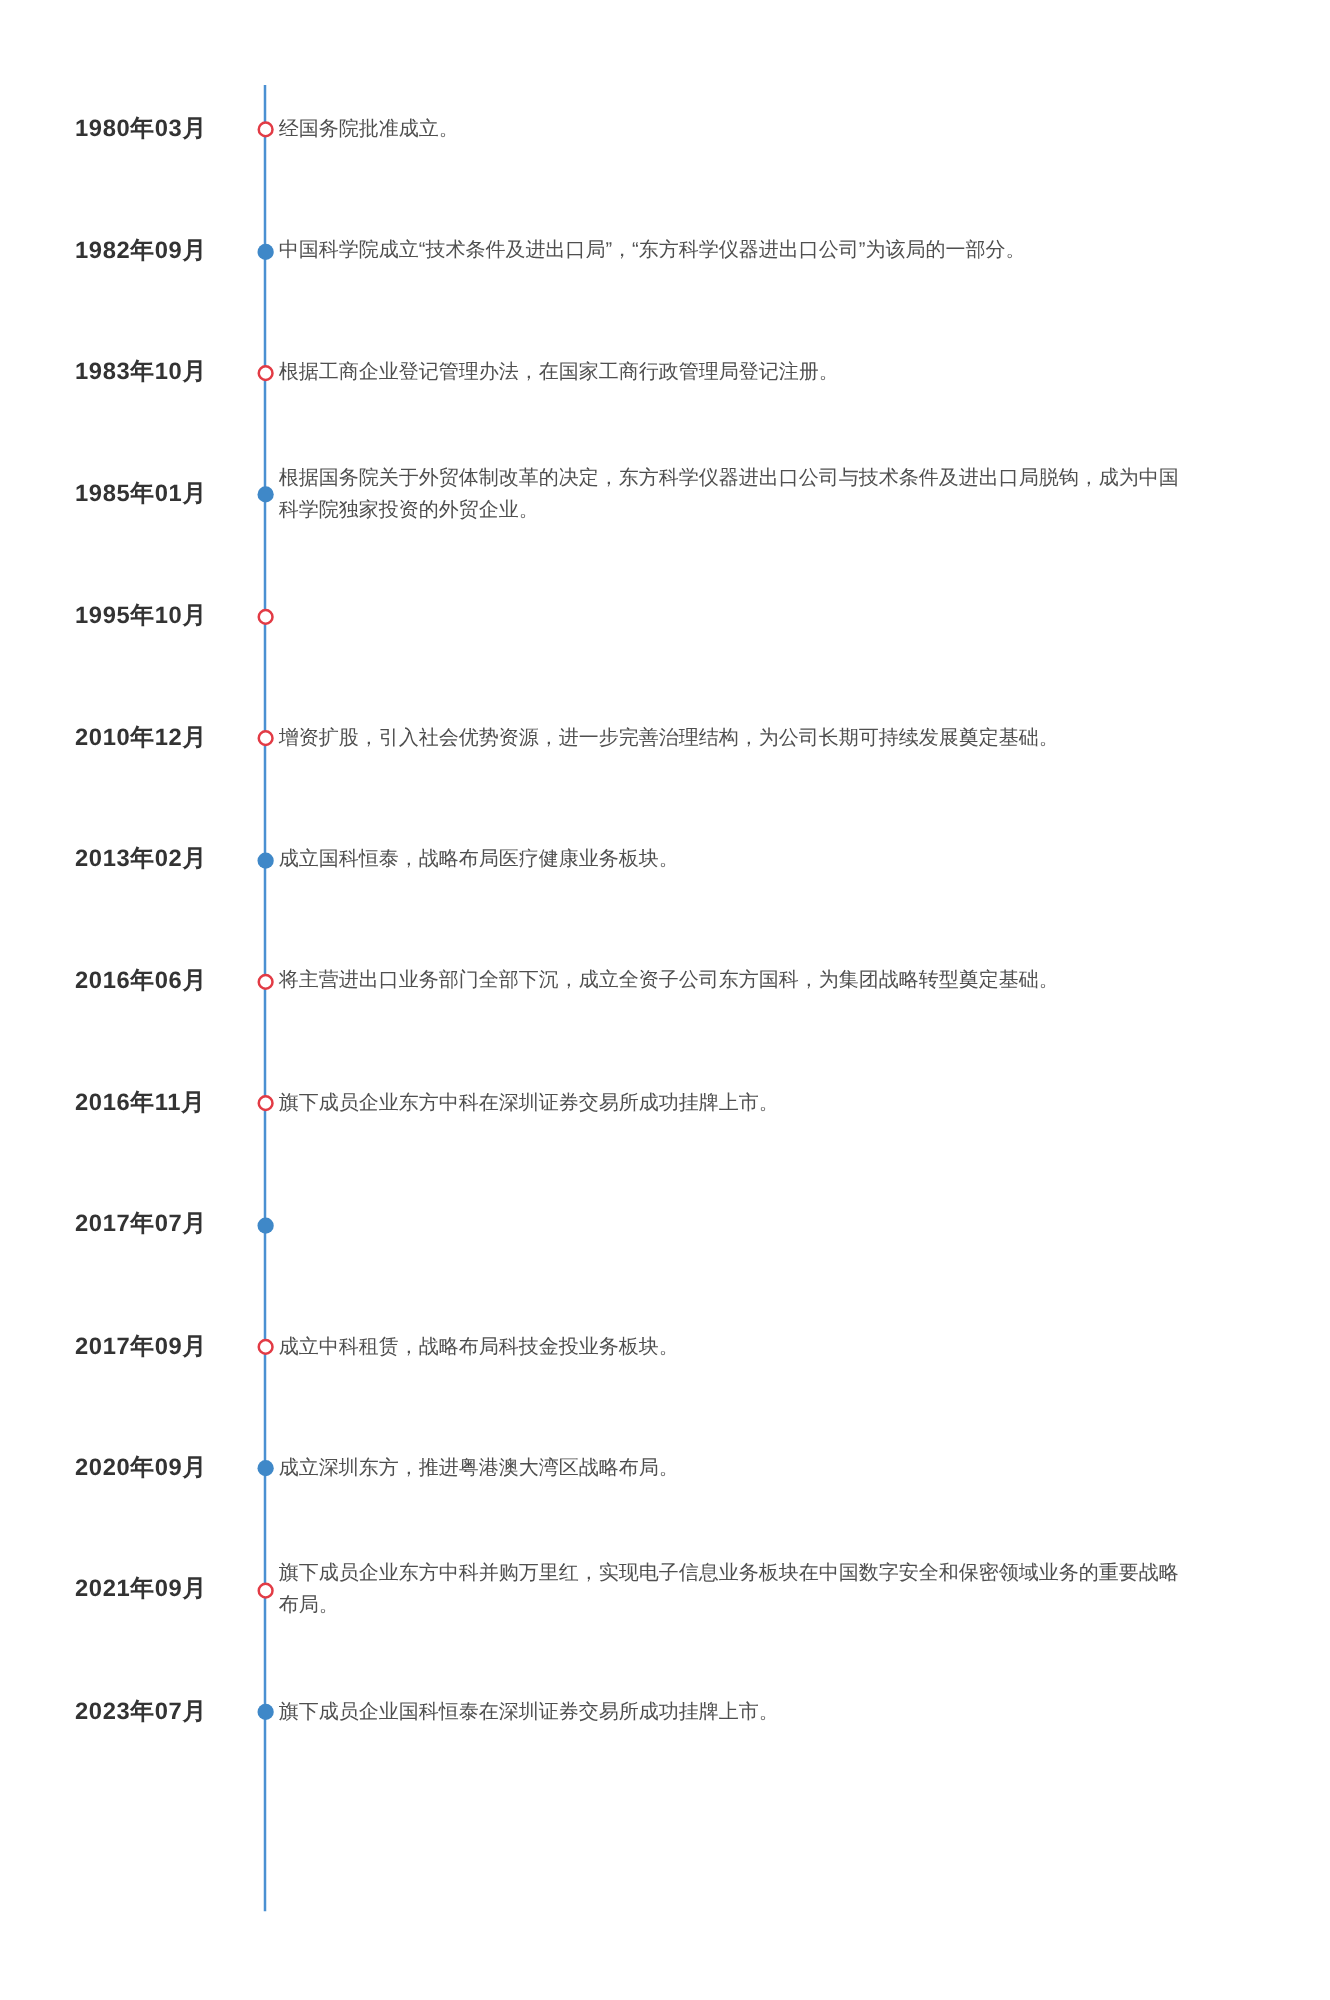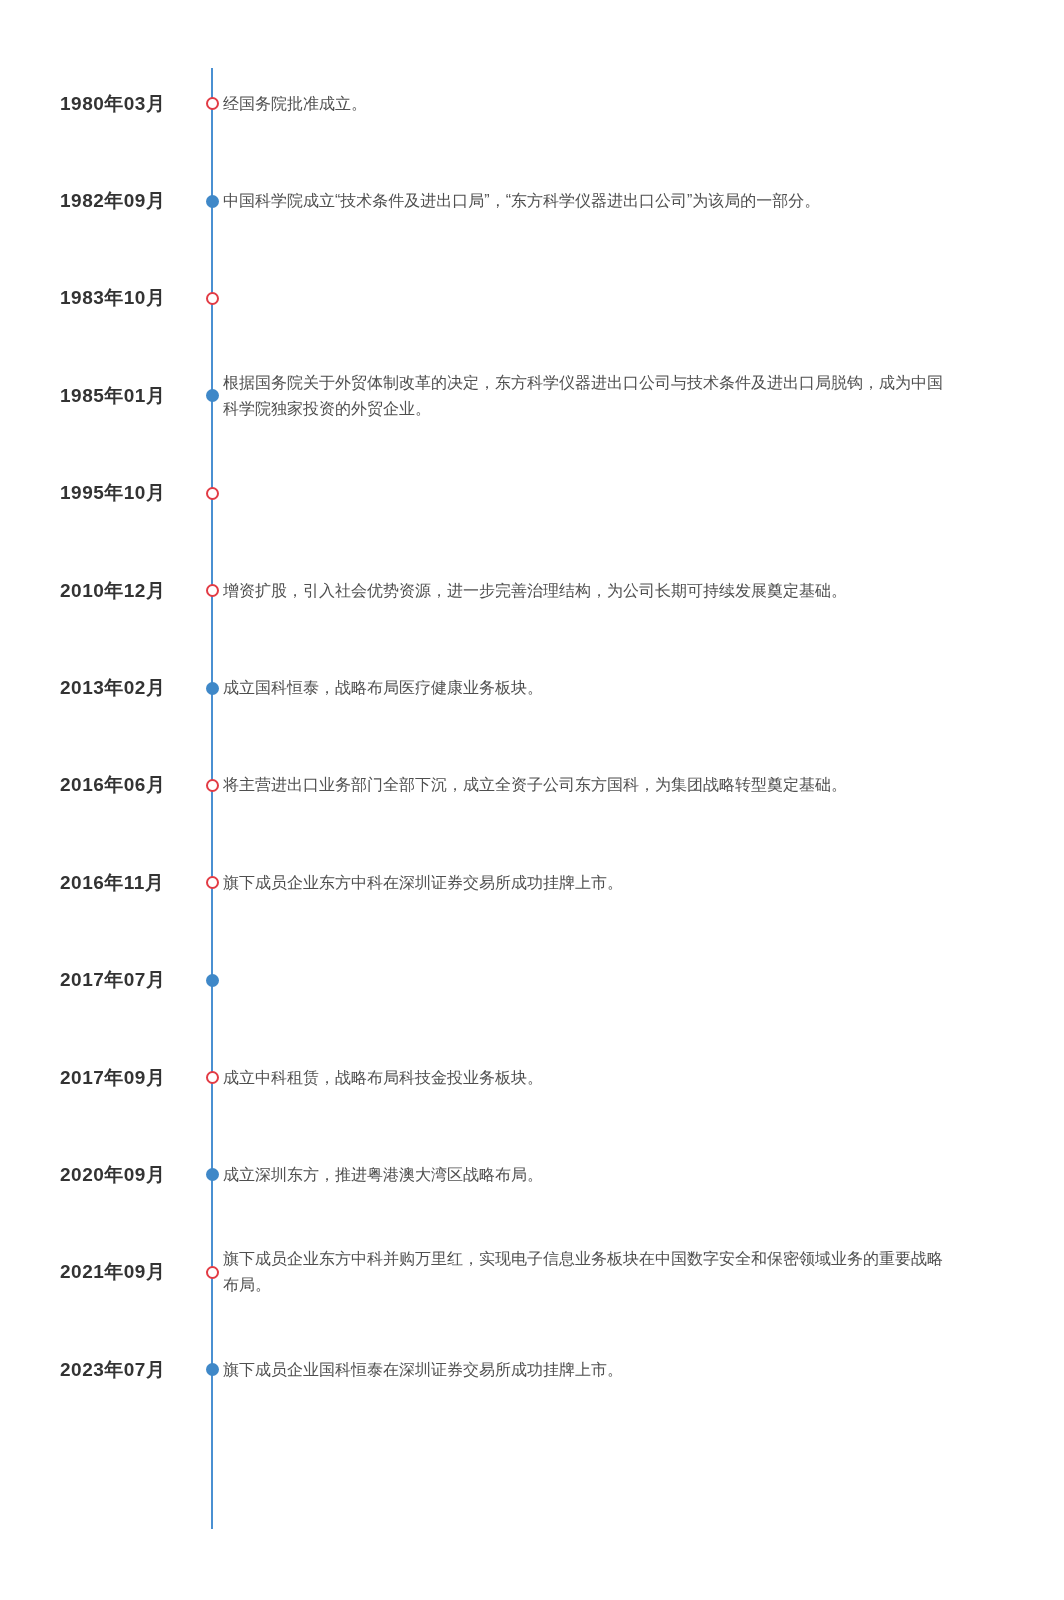--- a/index.html
+++ b/index.html
@@ -95,20 +95,21 @@
         <span class="marker filled"></span>
       </div>
     <div class="desc">中国科学院成立“技术条件及进出口局”，“东方科学仪器进出口公司”为该局的一部分。</div>
   </div>
 
   <div class="item">
     <div class="date">1983年10月</div>
     <div class="marker-col">
         <span class="marker hollow"></span>
       </div>
+    <div class="desc">根据工商企业登记管理办法，在国家工商行政管理局登记注册。</div>
   </div>
 
   <div class="item">
     <div class="date">1985年01月</div>
     <div class="marker-col">
         <span class="marker filled"></span>
       </div>
     <div class="desc">根据国务院关于外贸体制改革的决定，东方科学仪器进出口公司与技术条件及进出口局脱钩，成为中国科学院独家投资的外贸企业。</div>
   </div>
 

